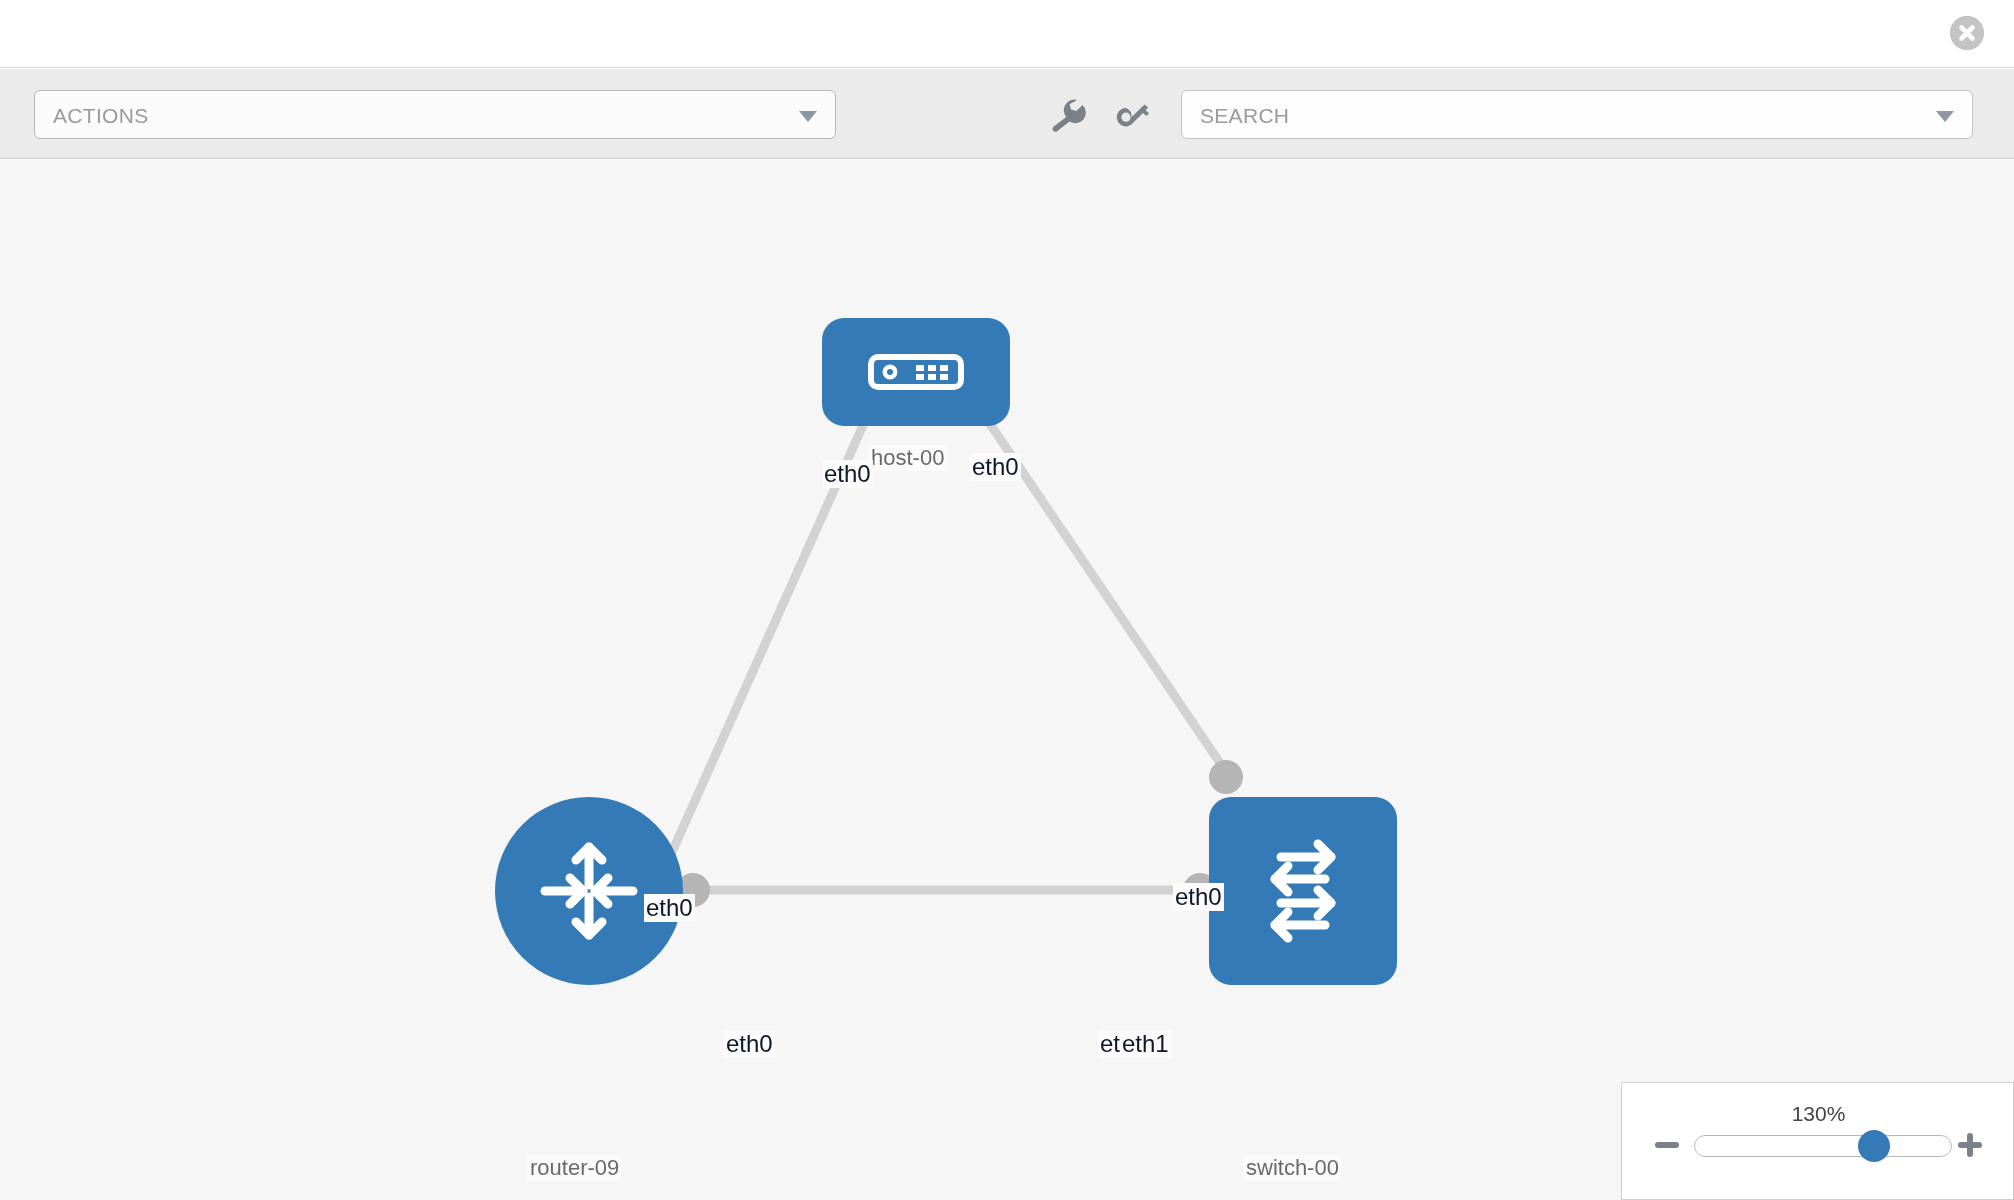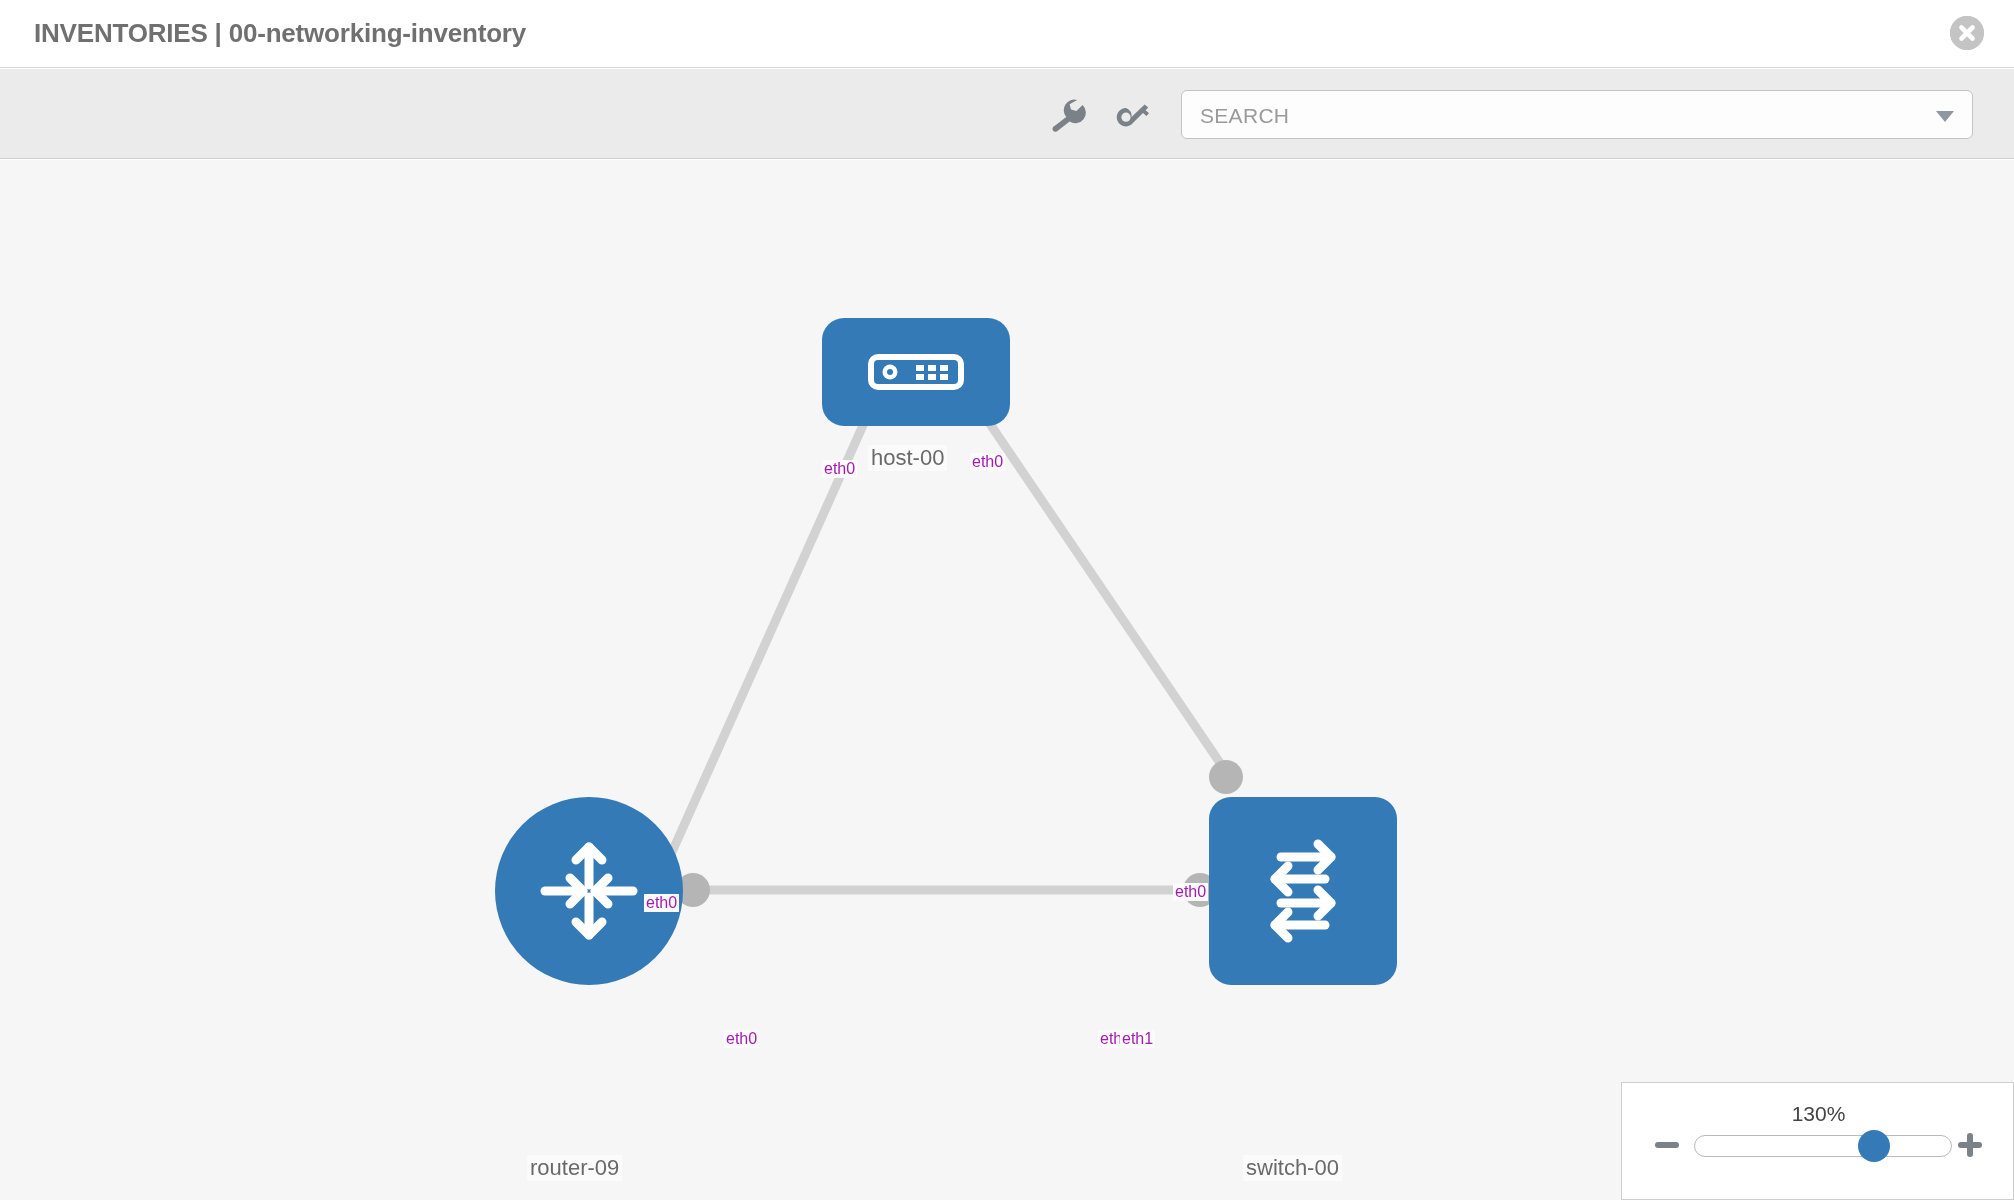--- a/index.html
+++ b/index.html
@@ -165,22 +165,22 @@
     font-size: 22px;
     color: #6a6a6a;
     background: #fbfbfb;
     white-space: nowrap;
     padding: 0 3px;
   }
 
   
   .iface-label {
     position: absolute;
-    font-size: 16px;
-    color: #a21caf;
+    font-size: 24px;
+    color: #0f172a;
     background: #fbfbfb;
     white-space: nowrap;
     padding: 0 2px;
   }
 
   
   .nub {
     position: absolute;
     width: 34px;
     height: 34px;
@@ -237,32 +237,35 @@
     background: #337ab7;
     cursor: pointer;
   }
 </style>
 </head>
 <body>
 
 <div id="app">
 
   <div class="header">
-    <div class="header-title">INVENTORIES | 00-networking-inventory</div>
 
     <div class="close-btn">
       <svg width="34" height="34" viewBox="0 0 34 34">
         <circle cx="17" cy="17" r="17" fill="#c4c4c4"></circle>
         <path d="M11.5 11.5 L22.5 22.5 M22.5 11.5 L11.5 22.5" stroke="#ffffff" stroke-width="4.6" stroke-linecap="round"></path>
       </svg>
     </div>
   </div>
 
   <div class="toolbar">
 
+    <div class="actions-select">
+      <span class="sel-label">ACTIONS</span>
+      <span class="caret"></span>
+    </div>
 
     <div class="tool-icon wrench">
       <svg width="40" height="36" viewBox="0 0 40 36">
         <g fill="#7b8189">
           <path d="M30.2 3.0 a10.6 10.6 0 0 0 -11.0 17.0 L6.2 30.0 a2.9 2.9 0 0 0 3.6 4.4 L22.6 24.6
                    A10.6 10.6 0 0 0 35.6 8.0 L29.4 14.0 L24.0 12.4 L22.6 7.2 Z"></path>
           <circle cx="8.4" cy="31.4" r="2.3" fill="#7b8189"></circle>
         </g>
       </svg>
     </div>

